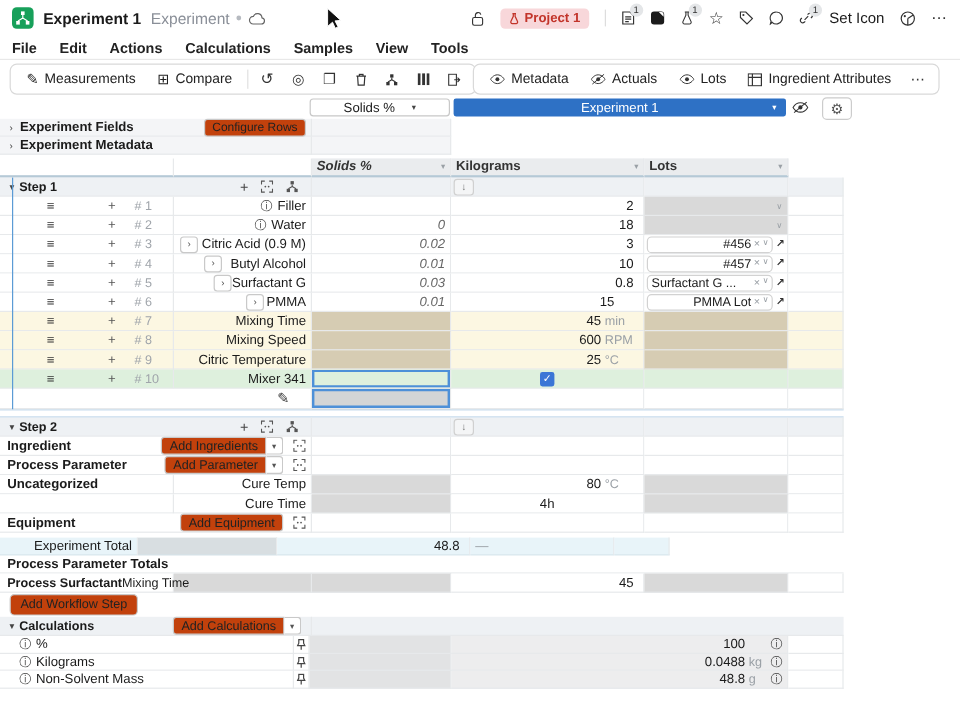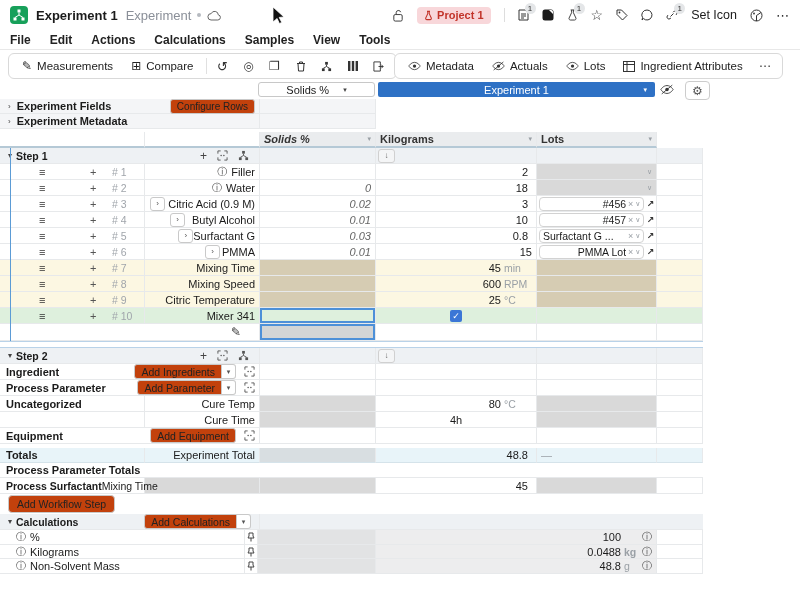--- a/index.html
+++ b/index.html
@@ -56,21 +56,21 @@
   .colhdr .c{background:#eaecee;border-bottom:2px solid #b5c9d6;font-weight:600;color:#333;height:16px;}
   .colhdr .plain{background:#fff;}
   .hdrarrow{margin-left:auto;color:#9aa0a6;font-size:7px;}
   .stephdr .c{background:#eef1f4;}
   .steplabel{font-size:10.5px;font-weight:bold;margin-left:4px;}
   .shicons{margin-left:auto;display:flex;align-items:center;gap:10px;padding-right:6px;}
   .chev{color:#444;font-size:8px;}
   .dnbtn{width:15px;height:12px;border:1px solid #d0d0d0;border-radius:3px;background:#f4f5f6;color:#666;
          font-size:8px;display:flex;align-items:center;justify-content:center;}
   .lotchip{flex:1;height:12px;border:1px solid #d2d2d2;border-radius:4px;background:#fff;display:flex;
-           align-items:center;padding:0 3px;gap:2px;min-width:0;}
+           align-items:flex-start;padding:0 3px;gap:2px;min-width:0;}
   .lotname{flex:1;text-align:right;font-size:10.5px;overflow:hidden;white-space:nowrap;}
   .lotx{color:#9aa0a6;font-size:9px;flex:none;}
   .lotv{color:#9aa0a6;font-size:7px;flex:none;}
   .lotext{color:#333;font-size:9px;font-weight:bold;margin-left:2px;flex:none;}
   .checkbox{width:12px;height:12px;border-radius:2px;background:#3b76d6;color:#fff;font-size:9px;
             display:flex;align-items:center;justify-content:center;}
   .btn{border:1px solid #c9c9c9;border-radius:3px;background:#c2410c;font-size:10.5px;color:#222;
        display:flex;align-items:center;justify-content:center;height:13px;padding:0 6px;flex:none;}
   .btn-drop{width:13px;height:13px;border:1px solid #c9c9c9;border-left:none;border-radius:0 3px 3px 0;
             background:#fff;color:#555;font-size:7px;display:flex;align-items:center;justify-content:center;flex:none;}
@@ -484,21 +484,21 @@
         <span class="rp">+</span>
         <span class="rn"># 6</span>
       </div>
     <div class="c wB name" style="padding-left:2px;">
         <span class="chevbtn" style="margin-left:58px;margin-right:auto;">›</span>
         <span style="white-space:nowrap;">PMMA</span>
       </div>
     <div class="c wC val-right">
         <span class="italicval">0.01</span>
       </div>
-    <div class="c wD val-right" style="padding-right:4px;">
+    <div class="c wD val-right" style="padding-right:24px;">
         <span>15</span>
       </div>
     <div class="c wE" style="padding:0 2px;">
       <span class="lotchip">
           <span class="lotname">PMMA Lot</span>
           <span class="lotx">×</span>
           <span class="lotv">∨</span>
         </span>
       <span class="lotext">↗</span>
     </div>
@@ -709,23 +709,20 @@
     </div>
     <div class="c wC"></div>
     <div class="c wD"></div>
     <div class="c wE"></div>
     <div class="c wF"></div>
   </div>
 
   <div class="gap4"></div>
 
   <div class="r totals">
-    <div class="c wA" style="height:15px;padding-left:6px;">
-        <span class="secbold">Totals</span>
-      </div>
     <div class="c wB name" style="height:15px;">
         <span>Experiment Total</span>
       </div>
     <div class="c wC" style="height:15px;background:#d8dee1;"></div>
     <div class="c wD val-right" style="height:15px;padding-right:8px;">
         <span>48.8</span>
       </div>
     <div class="c wE" style="height:15px;color:#9aa0a6;">
         <span>—</span>
       </div>
@@ -797,21 +794,21 @@
       <span class="pinicon">
           <svg width="8" height="10" viewBox="0 0 8 10">
             <path d="M2 1h4v3l1 2H1l1-2z" fill="none" stroke="#444"></path>
             <path d="M4 6v3.5" stroke="#444"></path>
           </svg>
         </span>
     </div>
     <div class="c" style="width:118px;height:14px;background:#e2e3e4;"></div>
     <div class="c wDE val-right" style="height:14px;background:#ededee;padding-right:4px;">
       <span>0.0488</span>
-      <span class="unit" style="width:18px;font-weight:bold;">kg</span>
+      <span class="unit" style="width:18px;">kg</span>
       <span class="infoi" style="margin:0;">ⓘ</span>
     </div>
     <div class="c wF" style="height:14px;"></div>
   </div>
   <div class="r calc">
     <div class="c" style="width:245px;">
       <span class="infoi" style="margin-left:12px;">ⓘ</span>
       <span>Non-Solvent Mass</span>
     </div>
     <div class="c" style="width:13px;padding:0;justify-content:center;">

